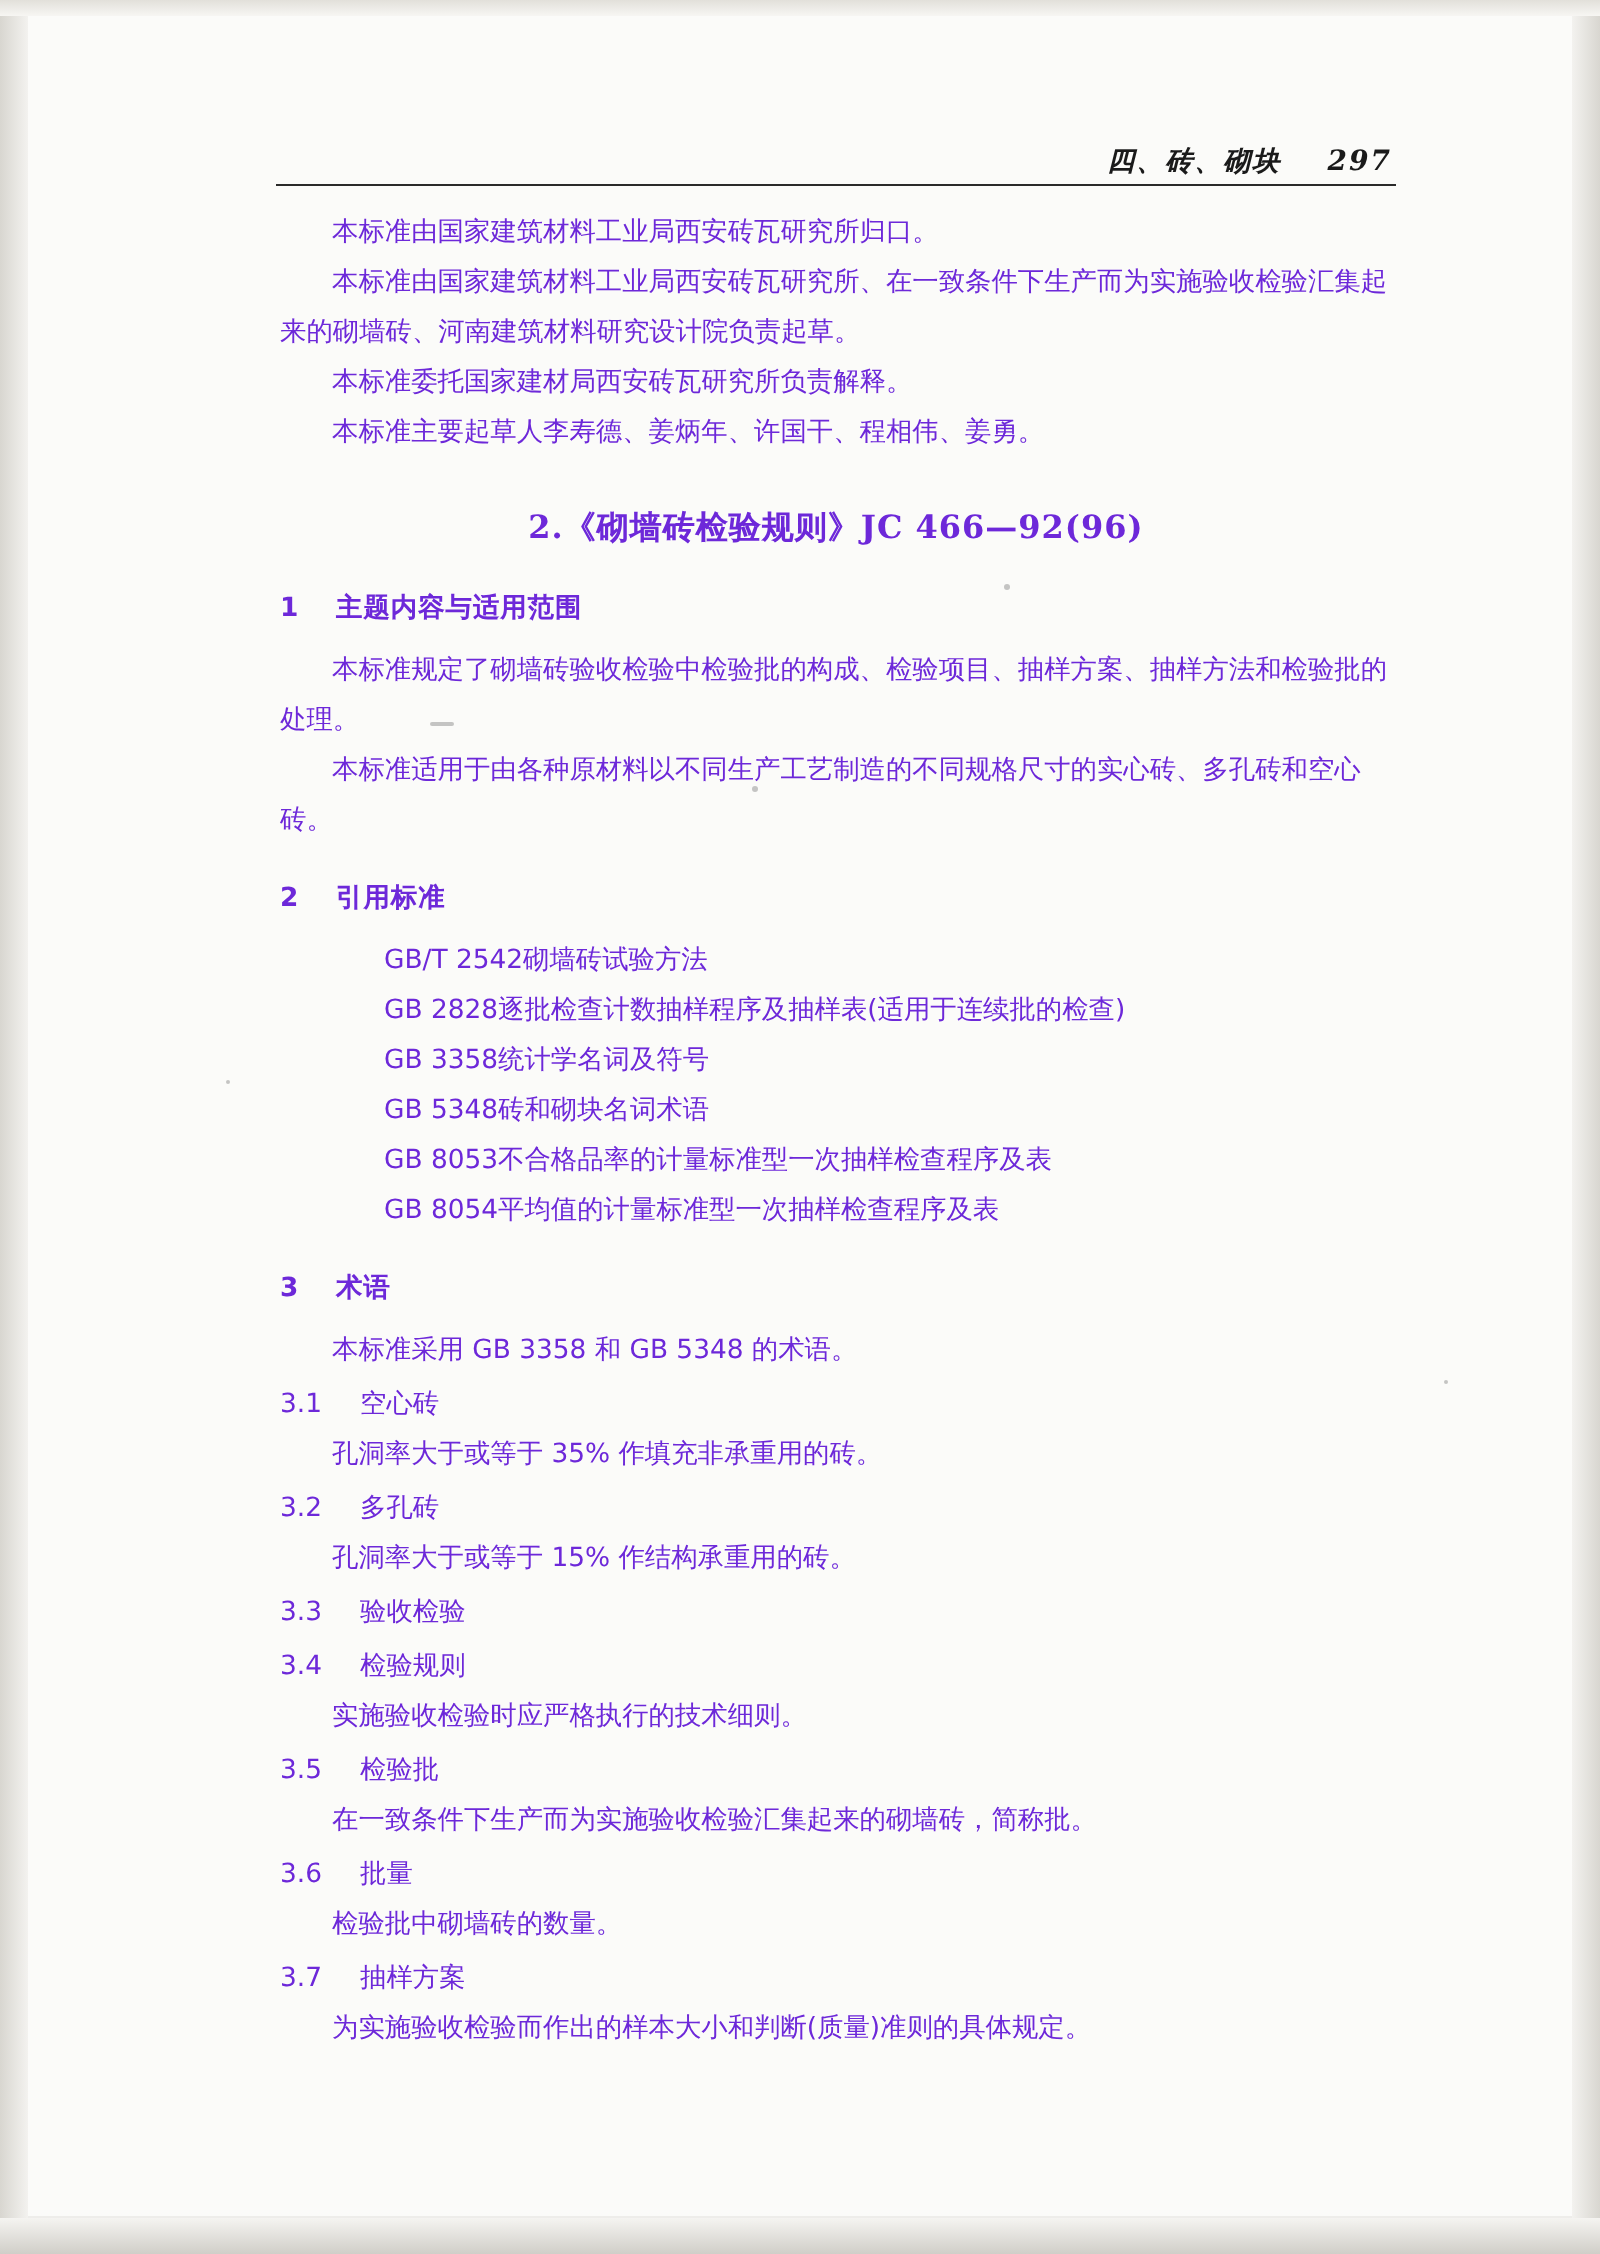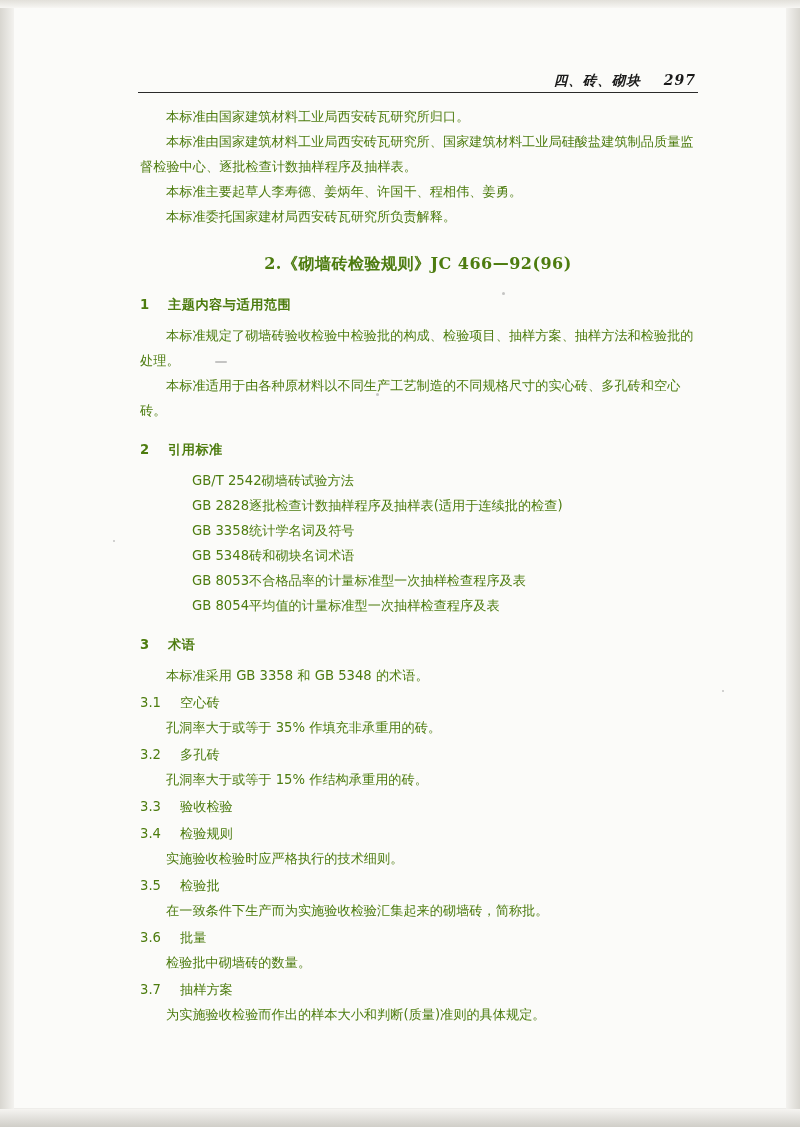--- a/index.html
+++ b/index.html
@@ -66,21 +66,21 @@
     height: 1px;
     background: #2a2a2a;
   }
   .body-col {
     position: absolute;
     left: 124px;
     top: 104px;
     width: 556px;
     font-size: 13.2px;
     line-height: 25px;
-    color: #4d7c0f;
+    color: #6d28d9;
   }
   p {
     margin: 0;
   }
   .indent {
     text-indent: 26px;
   }
   .section-title {
     text-align: center;
     font-size: 16px;
@@ -159,23 +159,23 @@
 
   <div class="header">
     <span class="hdr-text">四、砖、砌块</span>
     <span class="hdr-page">297</span>
   </div>
   <div class="rule"></div>
 
   <div class="body-col">
 
     <p class="indent">本标准由国家建筑材料工业局西安砖瓦研究所归口。</p>
-    <p class="indent">本标准由国家建筑材料工业局西安砖瓦研究所、国家建筑材料工业局硅酸盐建筑制品质量监督检验中心、逐批检查计数抽样程序及抽样表。</p>
+    <p class="indent">本标准由国家建筑材料工业局西安砖瓦研究所、在一致条件下生产而为实施验收检验汇集起来的砌墙砖、河南建筑材料研究设计院负责起草。</p>
+    <p class="indent">本标准委托国家建材局西安砖瓦研究所负责解释。</p>
     <p class="indent">本标准主要起草人李寿德、姜炳年、许国干、程相伟、姜勇。</p>
-    <p class="indent">本标准委托国家建材局西安砖瓦研究所负责解释。</p>
 
     <div class="section-title">2.《砌墙砖检验规则》JC 466—92(96)</div>
 
     <div class="heading">
       <span class="num">1</span><span>主题内容与适用范围</span>
     </div>
     <p class="indent">本标准规定了砌墙砖验收检验中检验批的构成、检验项目、抽样方案、抽样方法和检验批的处理。</p>
     <p class="indent">本标准适用于由各种原材料以不同生产工艺制造的不同规格尺寸的实心砖、多孔砖和空心砖。</p>
 
     <div class="heading">

